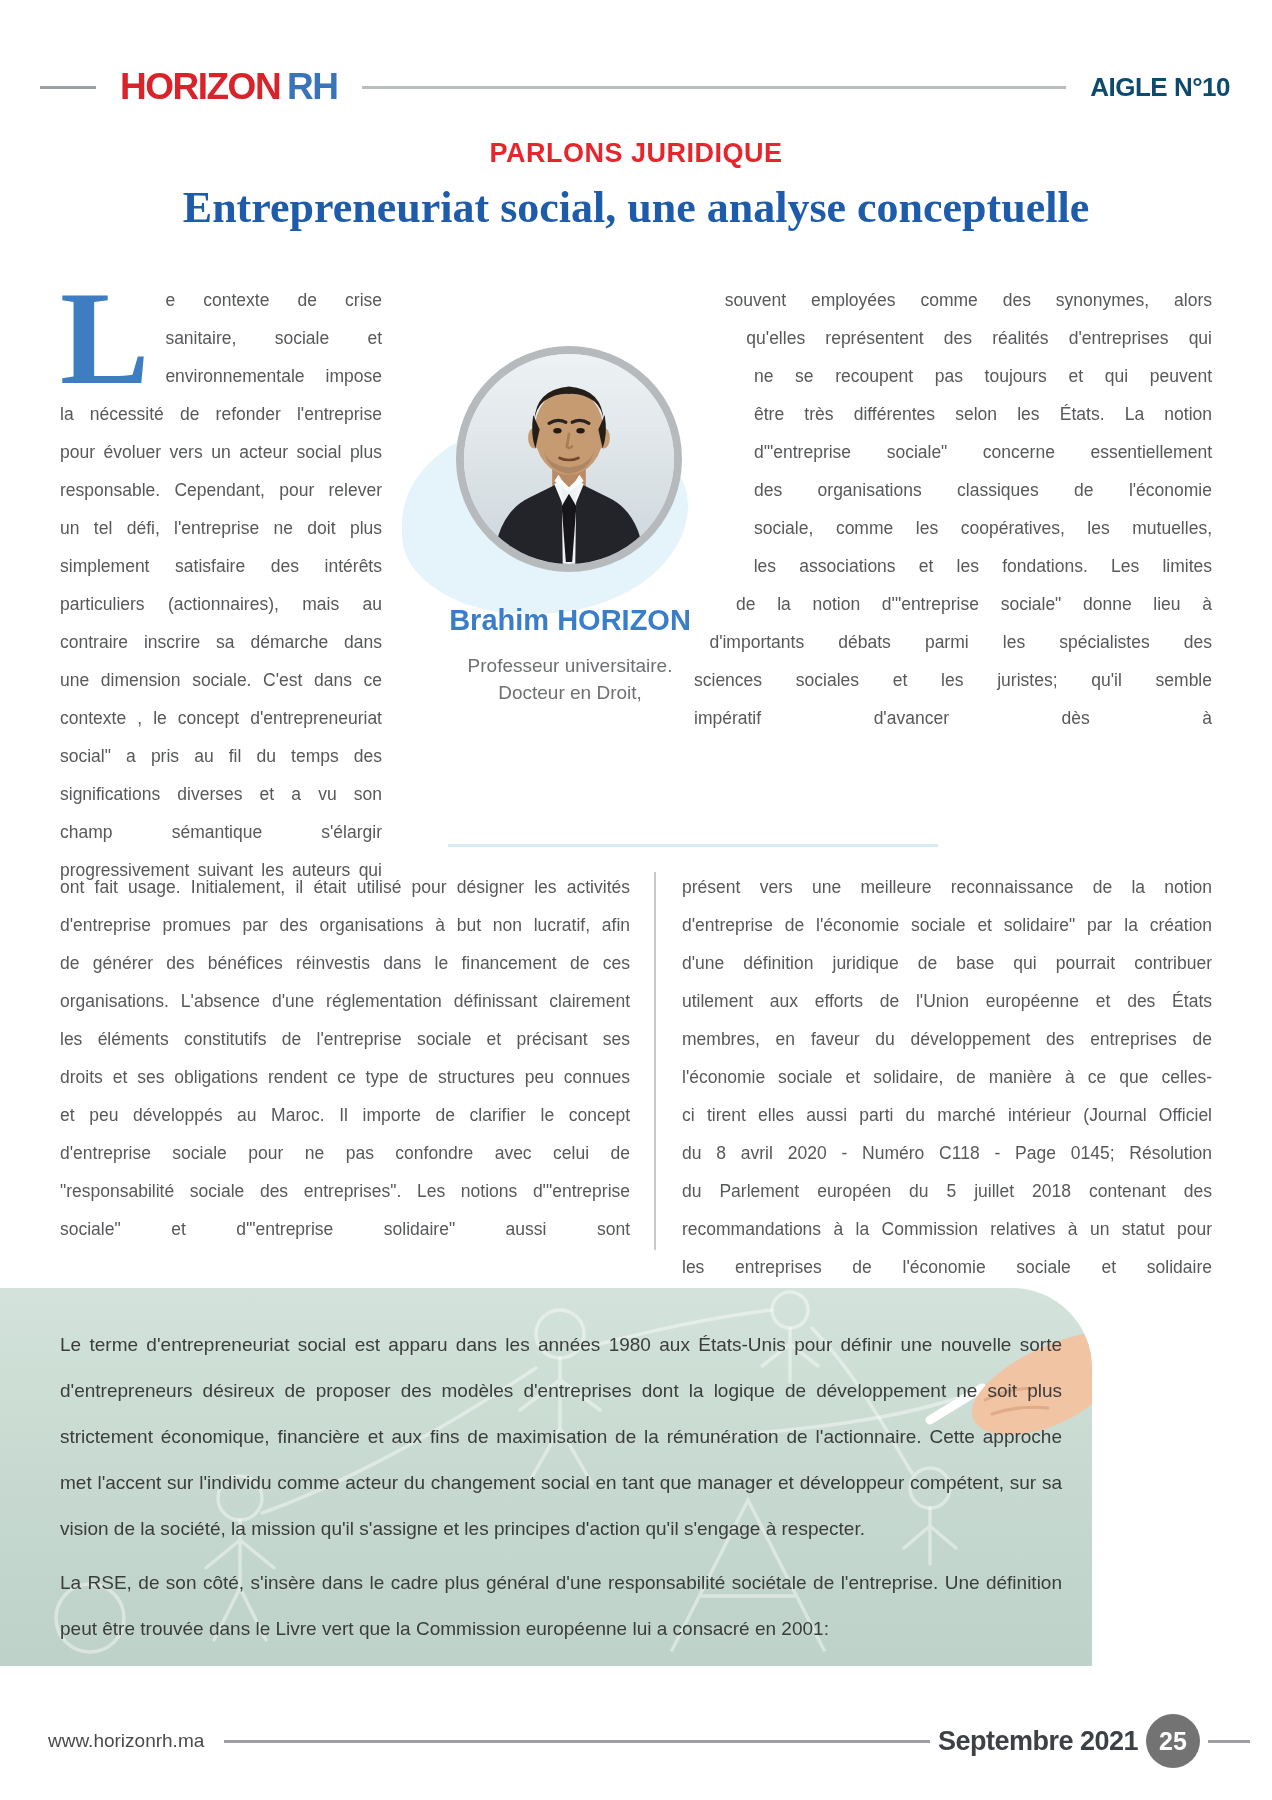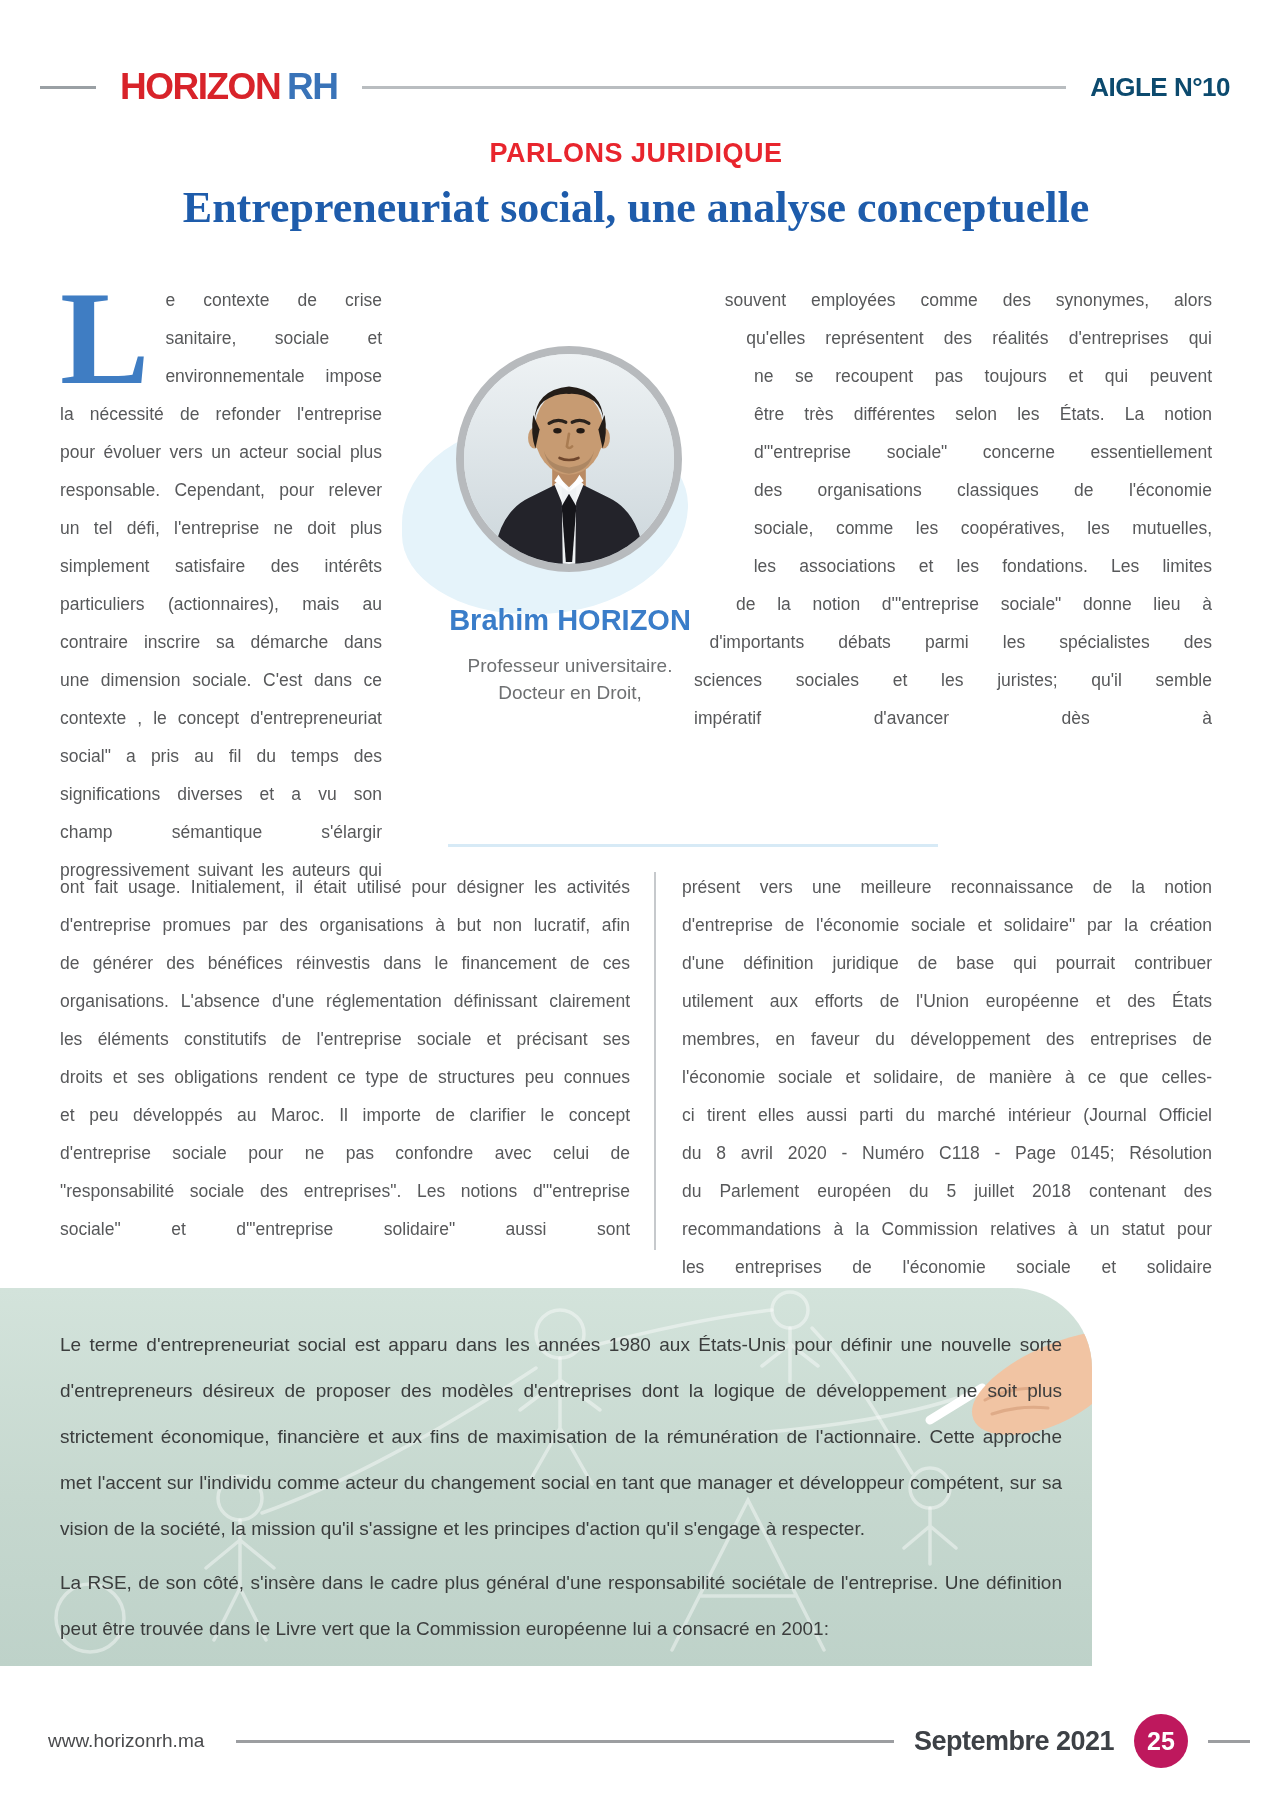--- a/index.html
+++ b/index.html
@@ -52,25 +52,25 @@
   .highlight{position:absolute;left:0;top:1288px;width:1092px;height:378px;
              background:linear-gradient(180deg,#d3e3db 0%,#c6d8cf 55%,#bed2c9 100%);
              border-radius:0 80px 0 0;overflow:hidden;}
   .doodles{position:absolute;left:0;top:0;width:100%;height:100%;}
   .hl-text{position:absolute;left:60px;width:1002px;top:34px;color:#3b3d3d;
            font-size:19px;line-height:46px;text-align:justify;}
   .hl-text p{margin:0;}
   .hl-p2{margin-top:8px !important;}
 
   
-  .footer{position:absolute;left:48px;right:22px;top:1714px;display:flex;align-items:center;gap:20px;}
+  .footer{position:absolute;left:48px;right:22px;top:1714px;display:flex;align-items:center;gap:8px;}
   .site{font-size:19px;color:#4a4b4d;text-decoration:none;flex:0 0 auto;}
   .fline{flex:1 1 auto;height:3px;background:#9c9ea1;margin-left:12px;}
   .fdate{font-size:27px;font-weight:700;color:#3d4146;letter-spacing:-0.5px;flex:0 0 auto;}
-  .pagenum{width:54px;height:54px;border-radius:50%;background:#be185d;color:#ffffff;
+  .pagenum{width:54px;height:54px;border-radius:50%;background:#737373;color:#ffffff;
            font-size:25px;font-weight:700;display:flex;align-items:center;justify-content:center;flex:0 0 auto;}
   .fdash{width:42px;height:3px;background:#9c9ea1;flex:0 0 auto;}
 </style>
 </head>
 <body>
 
 <div class="page">
 
   <div class="header">
     <div class="hdash"></div>

